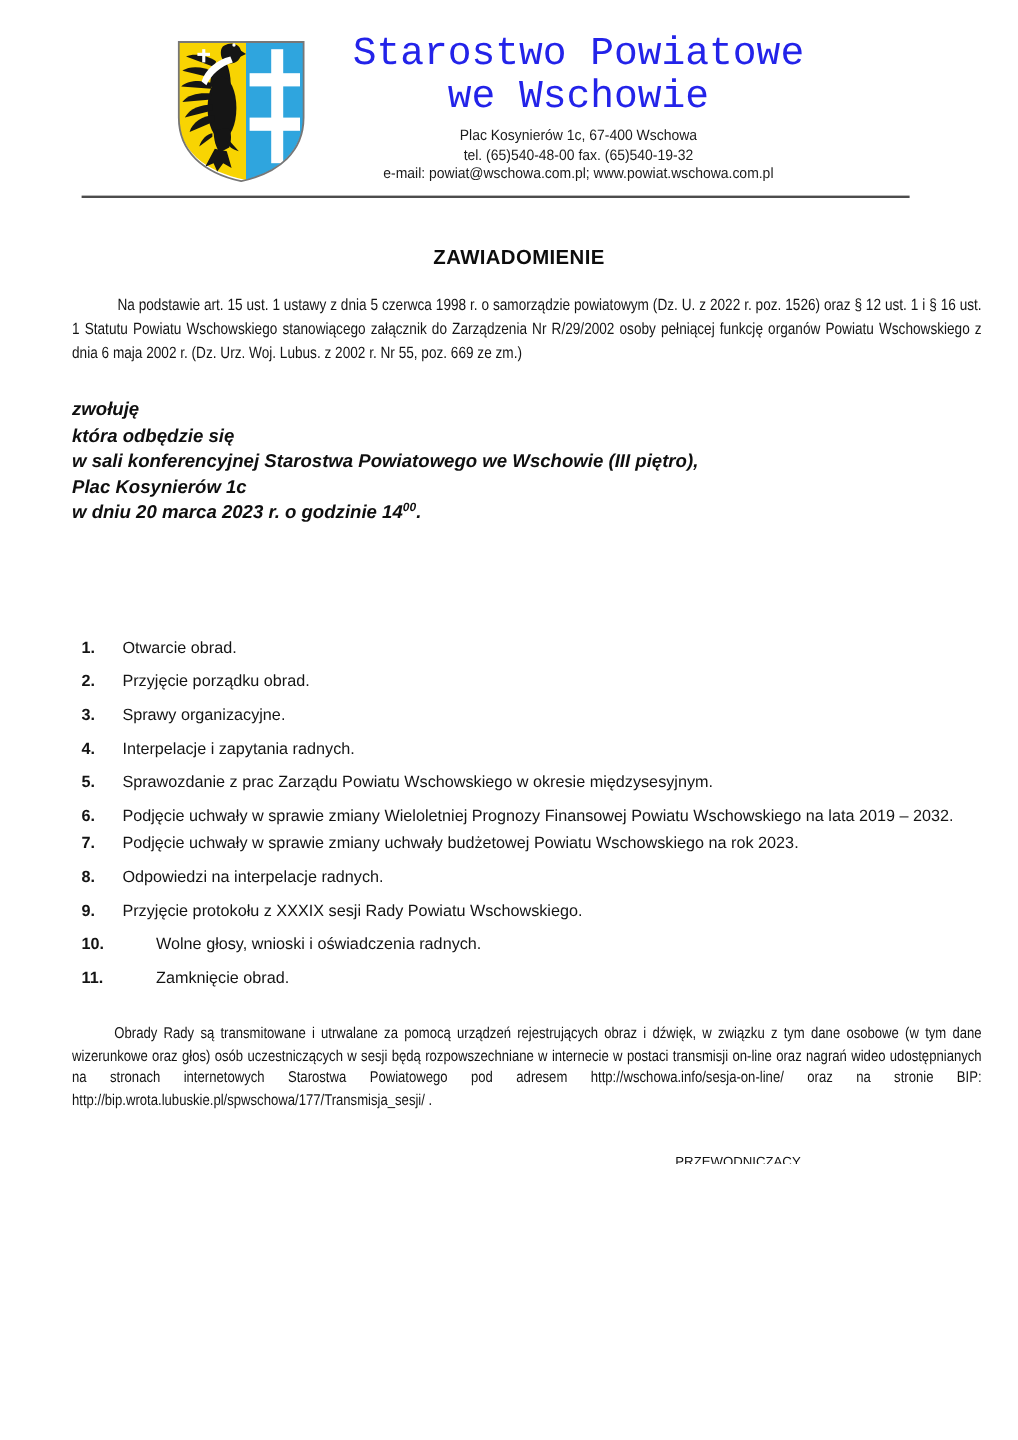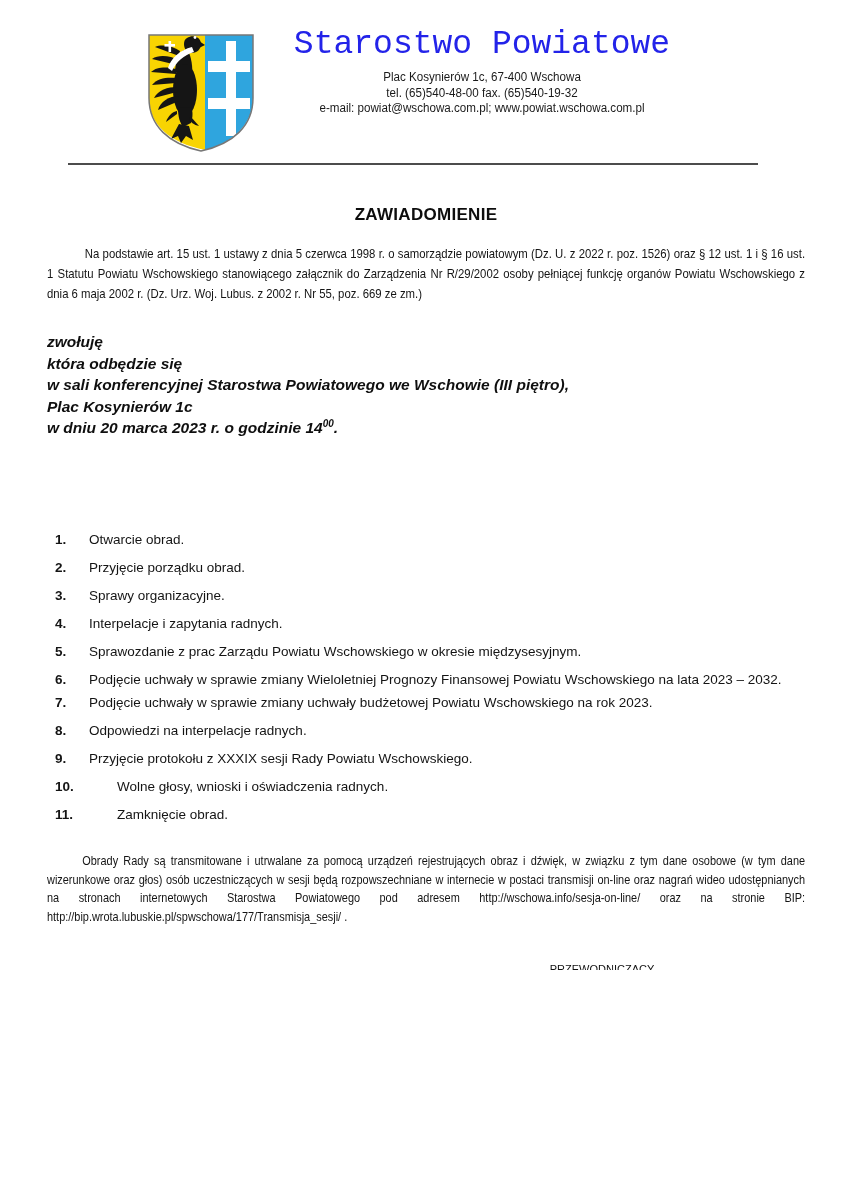--- a/index.html
+++ b/index.html
@@ -34,21 +34,21 @@
     white-space: nowrap;
   }
   .rule {
     position: absolute;
     left: 68px; top: 163px;
     width: 690px; height: 2px;
     background: var(--rule-color, #4c4c4c);
   }
 
   
-  main { padding: 0 43px 0 47px; }
+  main { padding: 0 43px 0 60px; }
 
   h1.doc-title {
     margin: 39px 0 0 0;
     text-align: center;
     font-size: 17px;
     line-height: 20px;
     font-weight: bold;
     color: #0d0d0d;
     letter-spacing: 0.3px;
   }
@@ -146,20 +146,21 @@
         <rect x="18.5" y="12" width="10.5" height="2.6"></rect>
         <circle cx="49" cy="5.5" r="1.4"></circle>
       </g>
 
       <path d="M3,3 H107 V66 C107,94 87,112 55,119 C23,112 3,94 3,66 Z" fill="none" stroke-width="1.5" stroke="#777777"></path>
     </svg>
 
     <div class="head-right">
       <div class="org-title">
         <div>Starostwo Powiatowe</div>
+        <div>we Wschowie</div>
       </div>
       <div class="address">
         <div>Plac Kosynierów 1c, 67-400 Wschowa</div>
         <div>tel. (65)540-48-00 fax. (65)540-19-32</div>
         <div>e-mail: powiat@wschowa.com.pl; www.powiat.wschowa.com.pl</div>
       </div>
     </div>
 
     <div class="rule"></div>
   </header>
@@ -196,21 +197,21 @@
         <div class="agenda-item">
           <span class="num">4.</span>
           <span class="txt">Interpelacje i zapytania radnych.</span>
         </div>
         <div class="agenda-item">
           <span class="num">5.</span>
           <span class="txt">Sprawozdanie z prac Zarządu Powiatu Wschowskiego w okresie międzysesyjnym.</span>
         </div>
         <div class="agenda-item">
           <span class="num">6.</span>
-          <span class="txt">Podjęcie uchwały w sprawie zmiany Wieloletniej Prognozy Finansowej Powiatu Wschowskiego na lata 2023 – 2032.</span>
+          <span class="txt">Podjęcie uchwały w sprawie zmiany Wieloletniej Prognozy Finansowej Powiatu Wschowskiego na lata 2019 – 2032.</span>
         </div>
         <div class="agenda-item">
           <span class="num">7.</span>
           <span class="txt">Podjęcie uchwały w sprawie zmiany uchwały budżetowej Powiatu Wschowskiego na rok 2023.</span>
         </div>
         <div class="agenda-item">
           <span class="num">8.</span>
           <span class="txt">Odpowiedzi na interpelacje radnych.</span>
         </div>
         <div class="agenda-item">

